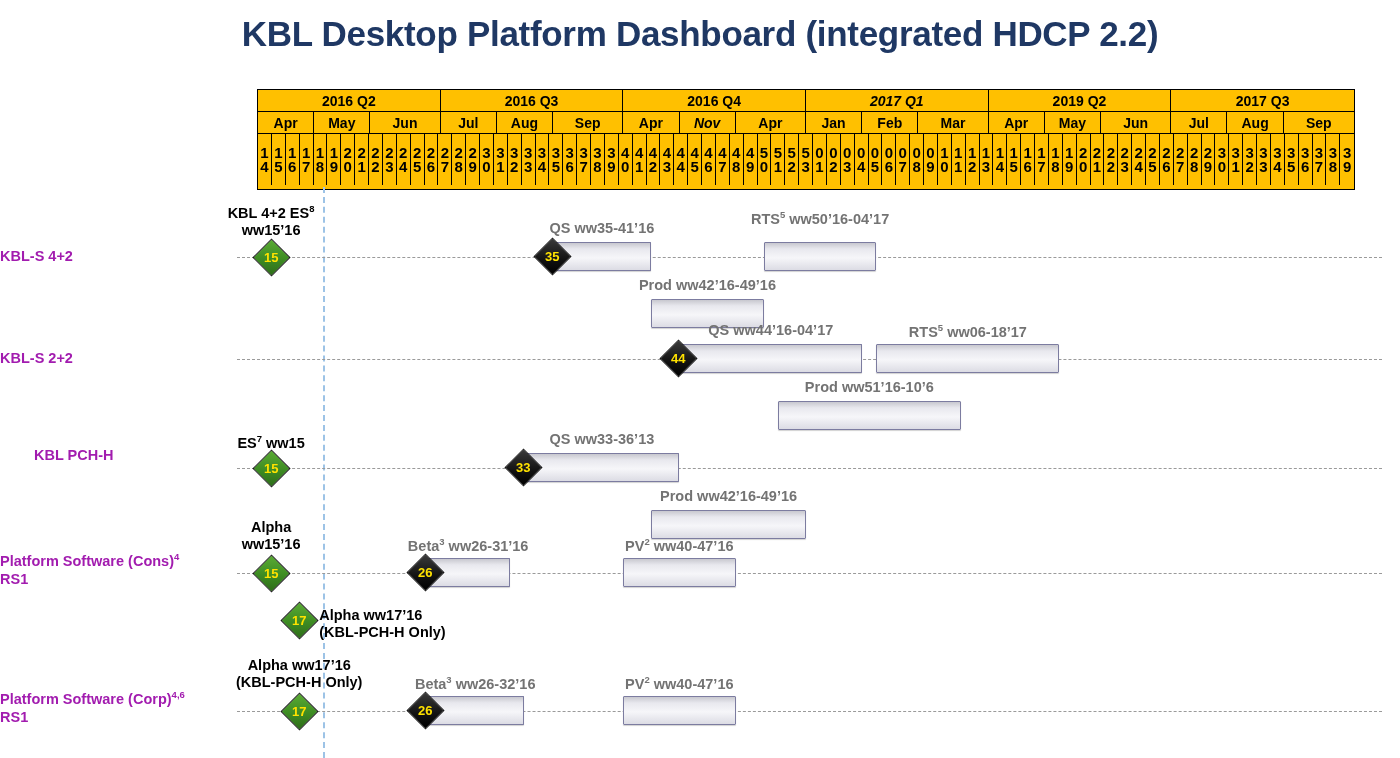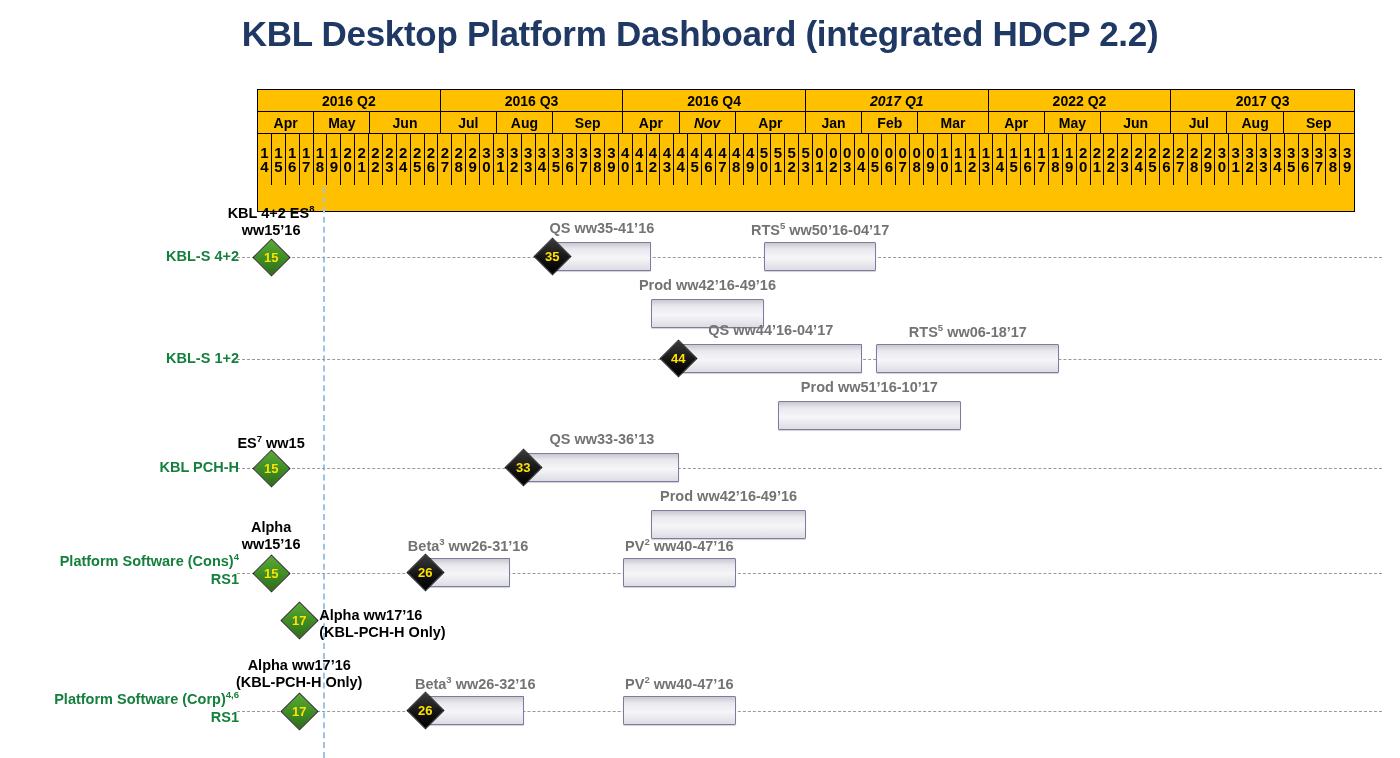--- a/index.html
+++ b/index.html
@@ -9,21 +9,21 @@
     overflow:hidden;position:relative;
   }
   
   #page-title{
     position:absolute;left:0;top:14px;width:1400px;text-align:center;
     font-size:35px;font-weight:700;color:#1f3864;letter-spacing:-0.3px;
     white-space:nowrap;
   }
   
   #timeline{
-    position:absolute;left:257px;top:89px;width:1098px;height:123px;
+    position:absolute;left:257px;top:89px;width:1098px;height:101px;
     border:1.5px solid #000;box-sizing:border-box;background:#ffc000;
   }
   .trow{display:flex;width:100%;box-sizing:border-box;}
   .trow.quarters{height:22px;border-bottom:1.5px solid #000;}
   .trow.months{height:22px;border-bottom:1.5px solid #000;}
   .trow.weeks{height:51px;}
   .qcell,.mcell{
     box-sizing:border-box;border-right:1.5px solid #000;
     display:flex;align-items:center;justify-content:center;
     font-size:14px;font-weight:700;color:#000;background:#ffc000;
@@ -34,22 +34,22 @@
     box-sizing:border-box;border-right:1px solid #000;
     display:flex;flex-direction:column;align-items:center;justify-content:center;
     font-size:15px;font-weight:700;color:#000;background:#ffc000;
     line-height:0.92;overflow:hidden;
   }
   .wcell:last-child{border-right:none;}
   .wcell span{display:block;}
   
   #chart-body{position:absolute;left:0;top:187px;width:1400px;height:571px;}
   .row-label{
-    position:absolute;text-align:right;font-size:14.5px;font-weight:700;
-    color:#15803d;line-height:1.22;white-space:nowrap;margin-left:7px;
+    position:absolute;text-align:left;font-size:14.5px;font-weight:700;
+    color:#a21caf;line-height:1.22;white-space:nowrap;
   }
   .row-label sup{font-size:9.5px;vertical-align:super;}
   .gridline{
     position:absolute;left:237px;right:18px;height:0;
     border-top:1.5px dashed #9a9a9a;
   }
   #today-line{
     position:absolute;left:323px;top:0;width:0;height:571px;
     border-left:2px dashed #9dc3e6;
   }
@@ -95,21 +95,21 @@
 <body>
 
 <div id="page-title">KBL Desktop Platform Dashboard (integrated HDCP 2.2)</div>
 
 <div id="timeline">
   <div class="trow quarters">
       <div class="qcell" style="width: 16.6667%;">2016 Q2</div>
       <div class="qcell" style="width: 16.6667%; text-align: right;">2016 Q3</div>
       <div class="qcell" style="width: 16.6667%;">2016 Q4</div>
       <div class="qcell" style="width: 16.6667%; font-style: italic;">2017 Q1</div>
-      <div class="qcell" style="width: 16.6667%;">2022 Q2</div>
+      <div class="qcell" style="width: 16.6667%;">2019 Q2</div>
       <div class="qcell" style="width: 16.6667%;">2017 Q3</div>
     </div>
   <div class="trow months">
       <div class="mcell" style="width: 5.12821%;">Apr</div>
       <div class="mcell" style="width: 5.12821%;">May</div>
       <div class="mcell" style="width: 6.41026%;">Jun</div>
       <div class="mcell" style="width: 5.12821%;">Jul</div>
       <div class="mcell" style="width: 5.12821%;">Aug</div>
       <div class="mcell" style="width: 6.41026%;">Sep</div>
       <div class="mcell" style="width: 5.12821%;">Apr</div>
@@ -450,38 +450,38 @@
 <div class="gridline" style="top: 70px;"></div>
     <div class="row-label" style="left: 0px; width: 232px; top: 61px;">KBL-S 4+2</div>
     <div class="bar arrow" style="left: 552.615px; width: 98.5385px; top: 55px;"></div>
     <div class="bar-caption" style="left: 601.885px; transform: translateX(-50%); top: 33px;">QS ww35-41’16</div>
     <div class="diamond black" style="left: 538.615px; top: 56px;">
       <i>35</i>
     </div>
     <div class="bar" style="left: 651.154px; width: 112.615px; top: 112px;"></div>
     <div class="bar-caption" style="left: 707.462px; transform: translateX(-50%); top: 90px;">Prod ww42’16-49’16</div>
     <div class="bar" style="left: 763.769px; width: 112.615px; top: 55px;"></div>
-    <div class="bar-caption" style="left: 820.077px; transform: translateX(-50%); top: 33px;">RTS<sup>5</sup>  ww50’16-04’17</div>
+    <div class="bar-caption" style="left: 820.077px; transform: translateX(-50%); top: 22px;">RTS<sup>5</sup>  ww50’16-04’17</div>
     <div class="diamond green" style="left: 257.577px; top: 56.5px;">
       <i>15</i>
     </div>
     <div class="ms-caption" style="left: 271.077px; transform: translateX(-50%); top: 16px;">KBL 4+2 ES<sup>8</sup><br>ww15’16</div>
     <div class="gridline" style="top: 172px;"></div>
-    <div class="row-label" style="left: 0px; width: 232px; top: 163px;">KBL-S 1+2</div>
+    <div class="row-label" style="left: 0px; width: 232px; top: 163px;">KBL-S 2+2</div>
     <div class="bar arrow" style="left: 679.308px; width: 183px; top: 157px;"></div>
     <div class="bar-caption" style="left: 770.808px; transform: translateX(-50%); top: 135px;">QS ww44’16-04’17</div>
     <div class="diamond black" style="left: 665.308px; top: 158px;">
       <i>44</i>
     </div>
     <div class="bar" style="left: 777.846px; width: 183px; top: 214px;"></div>
-    <div class="bar-caption" style="left: 869.346px; transform: translateX(-50%); top: 192px;">Prod ww51’16-10’17</div>
+    <div class="bar-caption" style="left: 869.346px; transform: translateX(-50%); top: 192px;">Prod ww51’16-10’6</div>
     <div class="bar" style="left: 876.385px; width: 183px; top: 157px;"></div>
     <div class="bar-caption" style="left: 967.885px; transform: translateX(-50%); top: 135px;">RTS<sup>5</sup>  ww06-18’17</div>
     <div class="gridline" style="top: 281px;"></div>
-    <div class="row-label" style="left: 0px; width: 232px; top: 272px;">KBL PCH-H</div>
+    <div class="row-label" style="left: 0px; width: 232px; top: 260px; padding-left: 34px;">KBL PCH-H</div>
     <div class="bar arrow" style="left: 524.462px; width: 154.846px; top: 266px;"></div>
     <div class="bar-caption" style="left: 601.885px; transform: translateX(-50%); top: 244px;">QS ww33-36’13</div>
     <div class="diamond black" style="left: 510.462px; top: 267px;">
       <i>33</i>
     </div>
     <div class="bar" style="left: 651.154px; width: 154.846px; top: 323px;"></div>
     <div class="bar-caption" style="left: 728.577px; transform: translateX(-50%); top: 301px;">Prod ww42’16-49’16</div>
     <div class="diamond green" style="left: 257.577px; top: 267.5px;">
       <i>15</i>
     </div>

